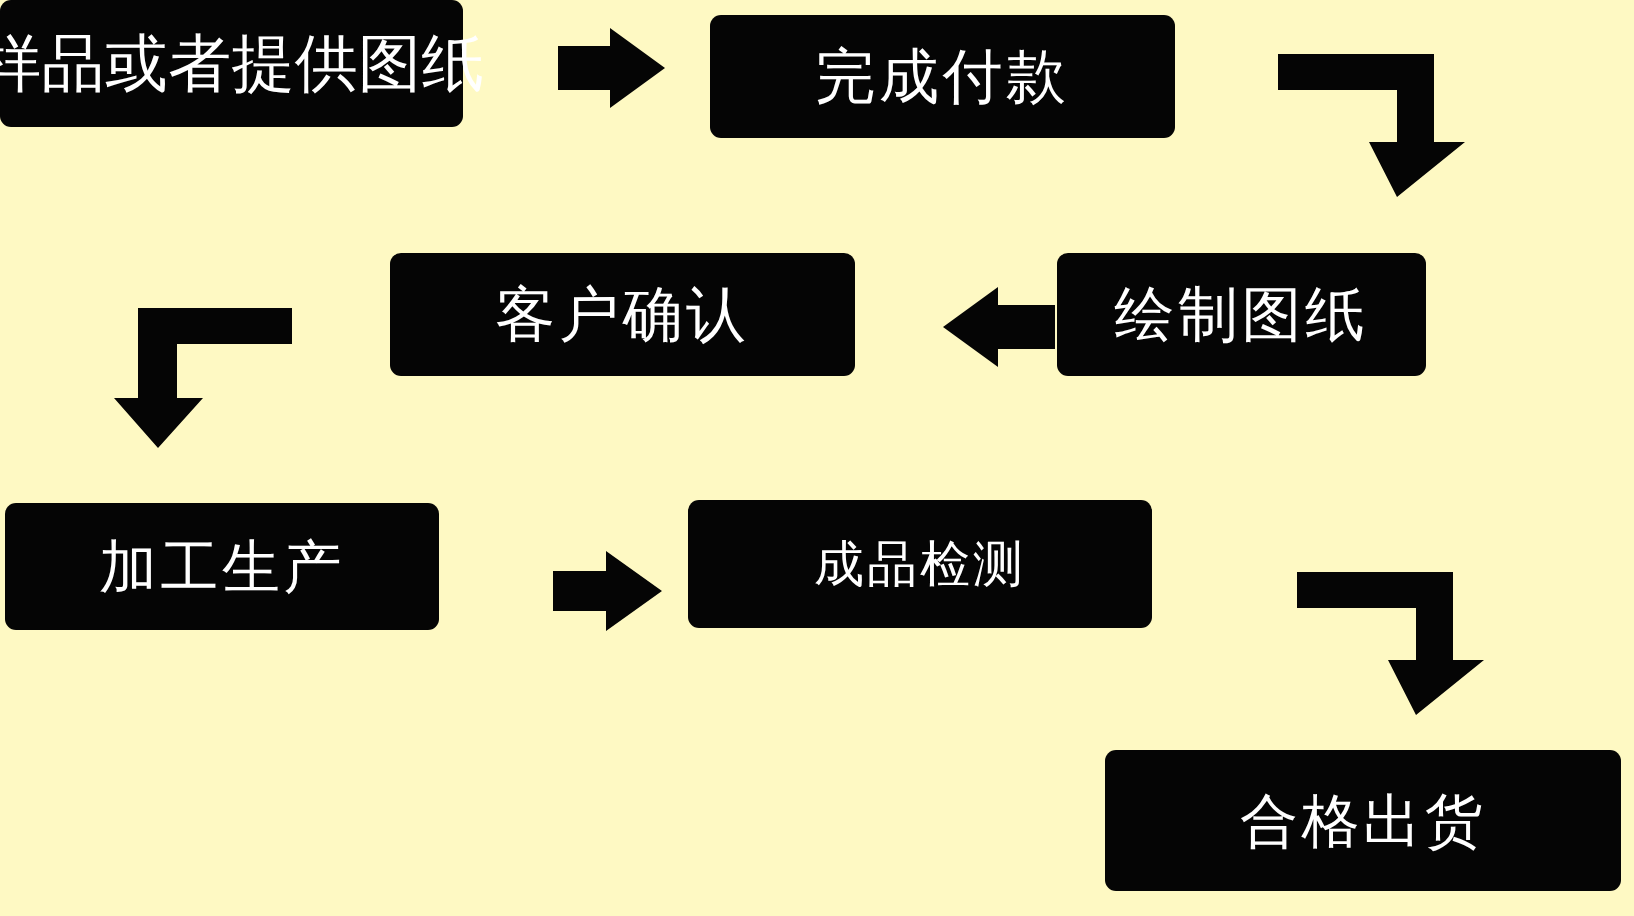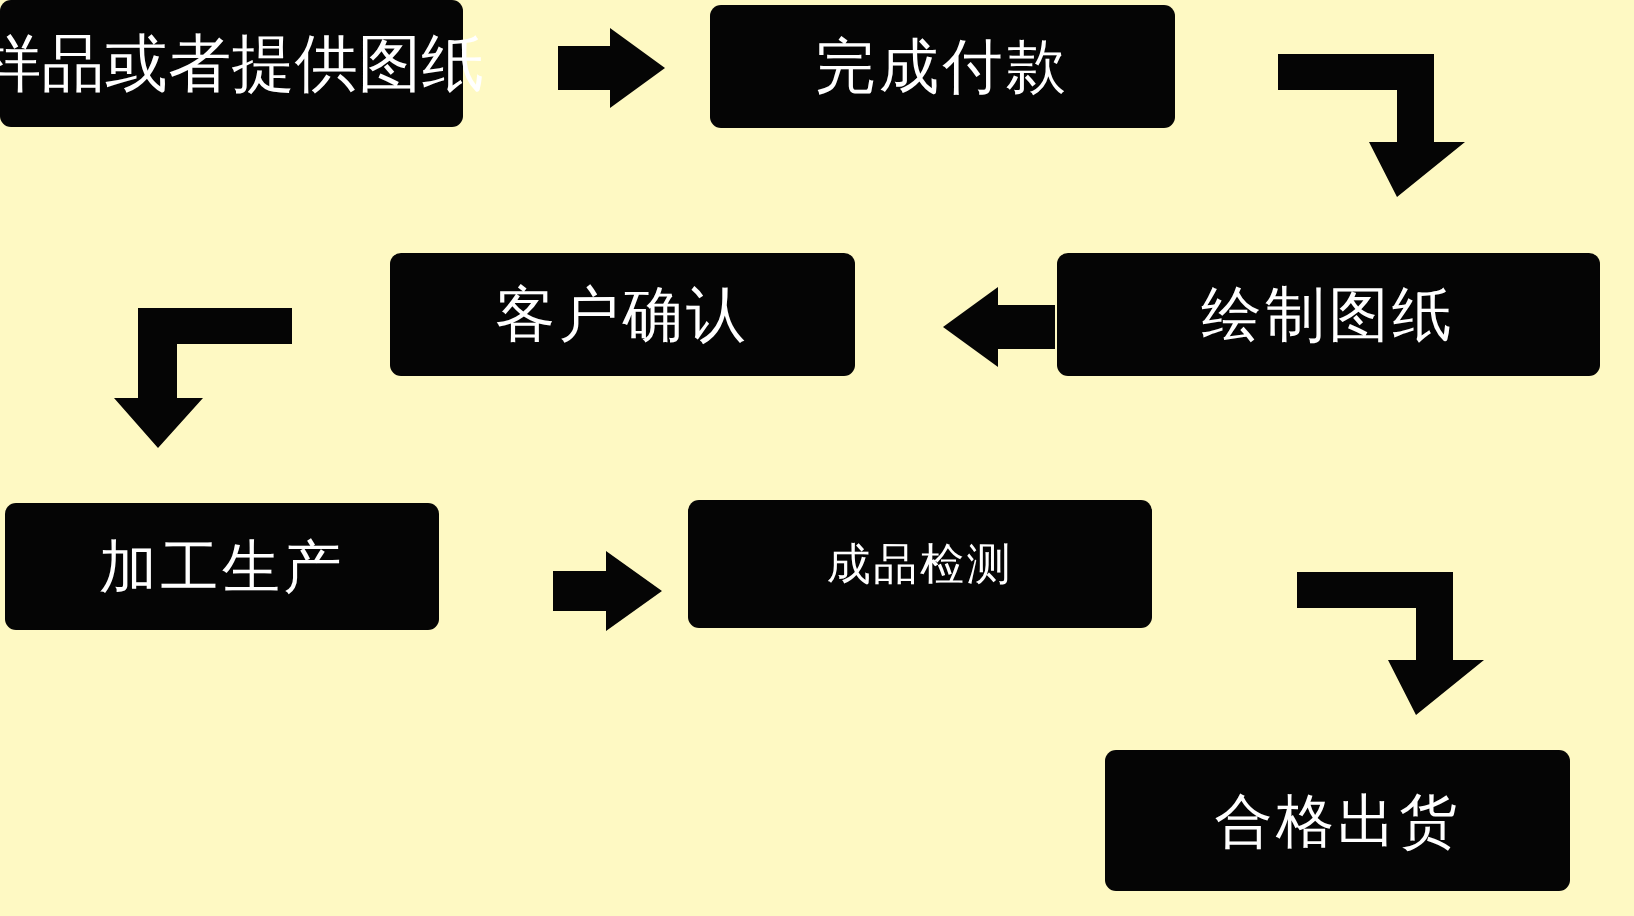--- a/index.html
+++ b/index.html
@@ -31,36 +31,36 @@
     font-family: "Liberation Sans", "DejaVu Sans", sans-serif;
     font-weight: 400;
     white-space: nowrap;
     line-height: 1;
     letter-spacing: 0.06em;
   }
   
   #node-sample    { left: 0px;    top: 0px;   width: 463px; height: 127px; }
   #node-sample .node-label { font-size: 63px; letter-spacing: 0.005em; }
 
-  #node-payment   { left: 710px;  top: 5px;   width: 465px; height: 123px; }
+  #node-payment   { left: 710px;  top: 15px;   width: 465px; height: 123px; }
   #node-payment .node-label { font-size: 60px; }
 
-  #node-drawing   { left: 1057px; top: 253px; width: 543px; height: 123px; }
+  #node-drawing   { left: 1057px; top: 253px; width: 369px; height: 123px; }
   #node-drawing .node-label { font-size: 60px; }
 
   #node-confirm   { left: 390px;  top: 253px; width: 465px; height: 123px; }
   #node-confirm .node-label { font-size: 60px; }
 
   #node-production{ left: 5px;    top: 503px; width: 434px; height: 127px; }
   #node-production .node-label { font-size: 58px; }
 
   #node-inspect   { left: 688px;  top: 500px; width: 464px; height: 128px; }
-  #node-inspect .node-label { font-size: 44px; }
+  #node-inspect .node-label { font-size: 50px; }
 
-  #node-ship      { left: 1105px; top: 750px; width: 465px; height: 141px; }
+  #node-ship      { left: 1105px; top: 750px; width: 516px; height: 141px; }
   #node-ship .node-label { font-size: 58px; }
 
   .arrow-svg {
     position: absolute;
     overflow: visible;
   }
   .arrow-shape { fill: #050505; }
 </style>
 </head>
 <body>

